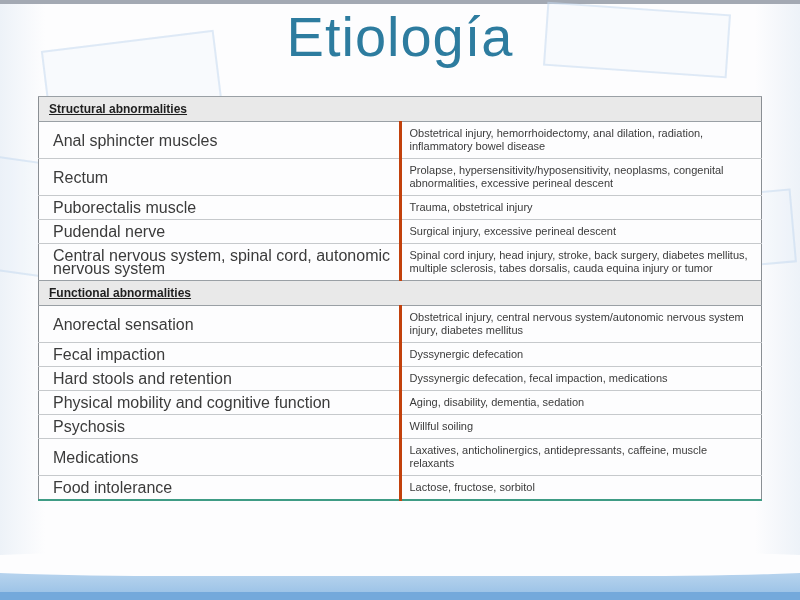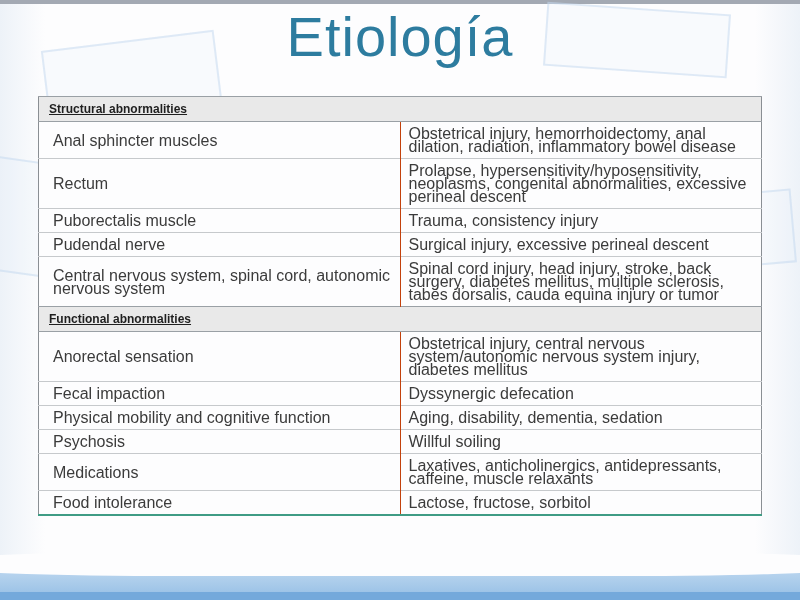--- a/index.html
+++ b/index.html
@@ -38,23 +38,23 @@
     font-size:12px;font-weight:bold;color:#1f1f1f;
     padding:5px 10px;border-top:1px solid #9aa0a5;border-bottom:1px solid #9aa0a5;
     line-height:14px;
     text-decoration:underline;
   }
   td.cause-cell{
     width:247px;font-size:16px;line-height:13px;
     padding:5px 8px 5px 14px;border-top:1px solid #c6c9cc;
   }
   td.detail-cell{
-    font-size:16px;line-height:13px;
+    font-size:11px;line-height:13px;
     padding:5px 8px 5px 8px;
-    border-left:1px solid #c2410c;border-top:1px solid #c6c9cc;
+    border-left:3px solid #c2410c;border-top:1px solid #c6c9cc;
   }
   .bottom-area{
     position:absolute;left:0;bottom:0;width:800px;height:36px;
     background:linear-gradient(180deg,#c2daf1 0%,#a9cbea 55%,#93bde4 100%);
     z-index:1;
   }
   .bottom-area::before{
     content:"";position:absolute;top:-12px;left:-10%;width:120%;height:24px;
     background:#fdfdfe;border-radius:50% / 100%;
   }
@@ -85,40 +85,44 @@
           <tr>
             <td class="cause-cell">Anal sphincter muscles</td>
             <td class="detail-cell">Obstetrical injury, hemorrhoidectomy, anal dilation, radiation, inflammatory bowel disease</td>
           </tr>
           <tr>
             <td class="cause-cell">Rectum</td>
             <td class="detail-cell">Prolapse, hypersensitivity/hyposensitivity, neoplasms, congenital abnormalities, excessive perineal descent</td>
           </tr>
           <tr>
             <td class="cause-cell">Puborectalis muscle</td>
-            <td class="detail-cell">Trauma, consistency injury</td>
+            <td class="detail-cell">Trauma, obstetrical injury</td>
           </tr>
           <tr>
             <td class="cause-cell">Pudendal nerve</td>
             <td class="detail-cell">Surgical injury, excessive perineal descent</td>
           </tr>
           <tr>
             <td class="cause-cell">Central nervous system, spinal cord, autonomic nervous system</td>
             <td class="detail-cell">Spinal cord injury, head injury, stroke, back surgery, diabetes mellitus, multiple sclerosis, tabes dorsalis, cauda equina injury or tumor</td>
           </tr>
           <tr>
             <td colspan="2" class="section-header">Functional abnormalities</td>
           </tr>
           <tr>
             <td class="cause-cell">Anorectal sensation</td>
             <td class="detail-cell">Obstetrical injury, central nervous system/autonomic nervous system injury, diabetes mellitus</td>
           </tr>
           <tr>
             <td class="cause-cell">Fecal impaction</td>
             <td class="detail-cell">Dyssynergic defecation</td>
+          </tr>
+          <tr>
+            <td class="cause-cell">Hard stools and retention</td>
+            <td class="detail-cell">Dyssynergic defecation, fecal impaction, medications</td>
           </tr>
           <tr>
             <td class="cause-cell">Physical mobility and cognitive function</td>
             <td class="detail-cell">Aging, disability, dementia, sedation</td>
           </tr>
           <tr>
             <td class="cause-cell">Psychosis</td>
             <td class="detail-cell">Willful soiling</td>
           </tr>
           <tr>

